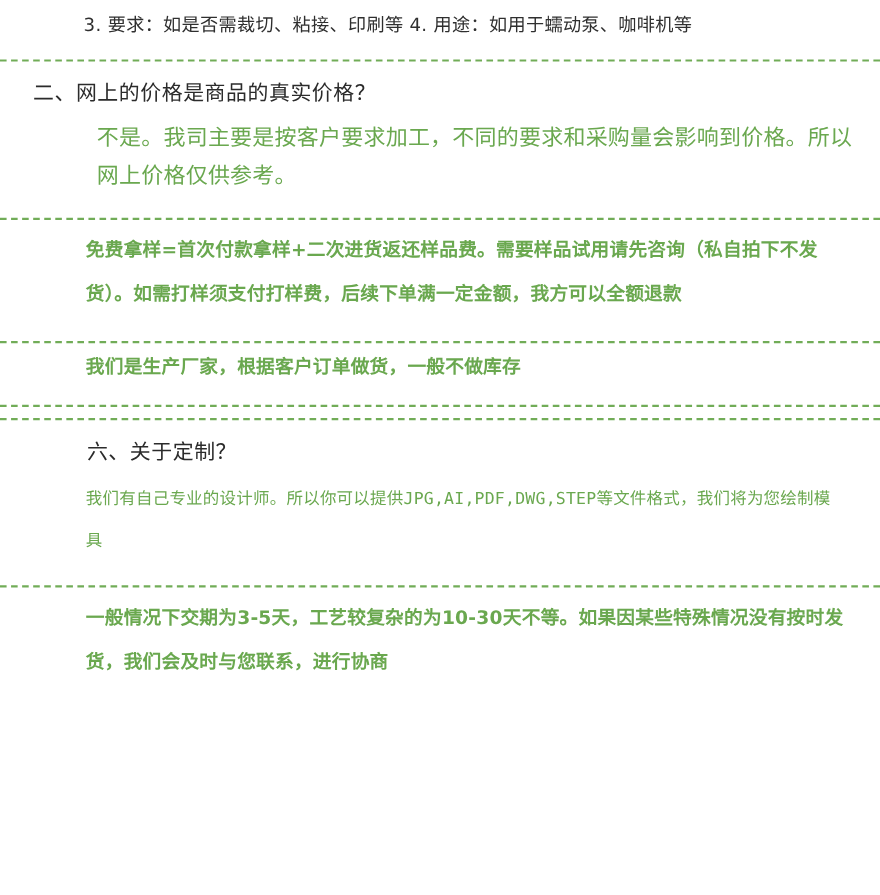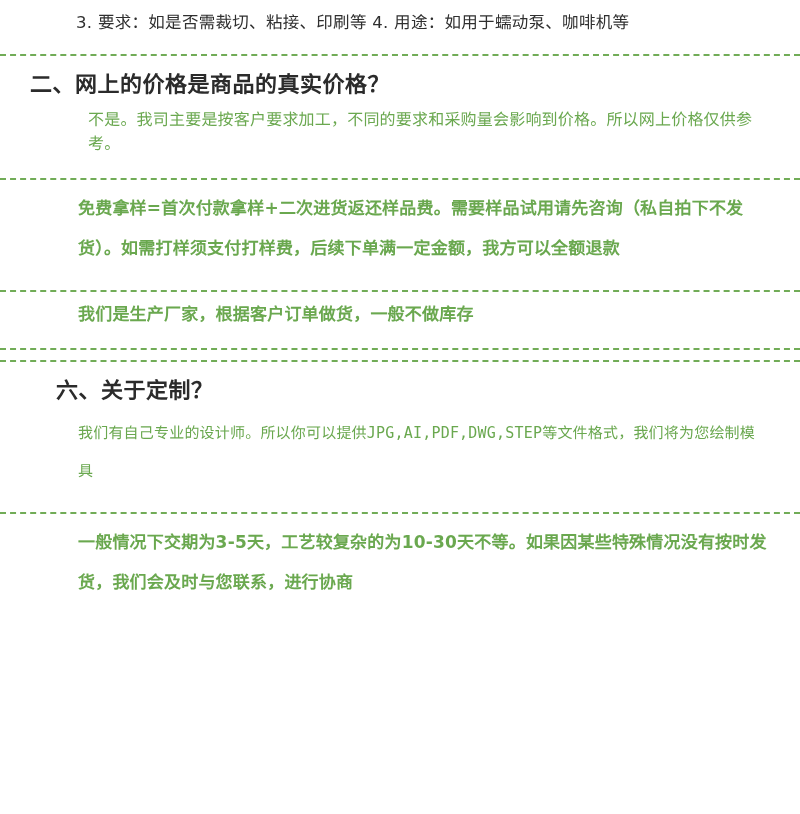--- a/index.html
+++ b/index.html
@@ -45,35 +45,35 @@
     border-top: 2.5px dashed #6aa84f;
     margin: 10px 0 0 0;
     width: 100%;
     opacity: 0.95;
   }
 
   .qa {
     padding: 0 0 0 0;
   }
   .q {
-    font-size: 22px;
-    font-weight: bold;
+    font-size: 19px;
+    font-weight: normal;
     color: #2b2b2b;
     padding: 14px 0 0 30px;
     letter-spacing: 0.5px;
     line-height: 30px;
   }
   .q.indent-1 { padding-left: 30px; }
   .q.indent-2 { padding-left: 34px; }
-  .q.indent-3 { padding-left: 56px; }
+  .q.indent-3 { padding-left: 38px; margin-left: 41px; }
 
   .a {
     color: #6aa84f;
-    font-size: 16px;
-    line-height: 24px;
+    font-size: 20px;
+    line-height: 34px;
     padding: 8px 24px 12px 88px;
     letter-spacing: 0.2px;
   }
   .a.big {
     font-size: 17px;
     font-weight: bold;
     line-height: 40px;
     padding-left: 78px;
     padding-right: 16px;
   }

